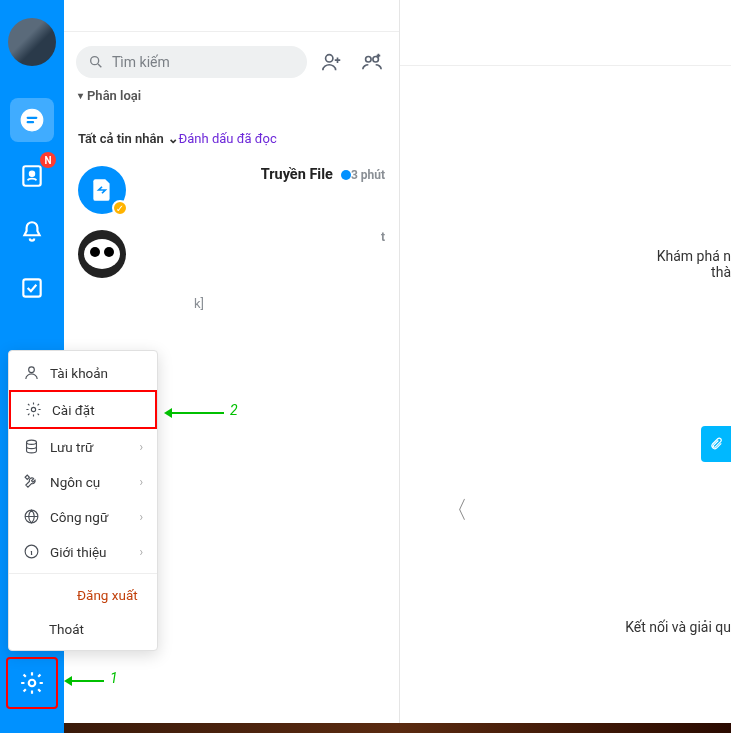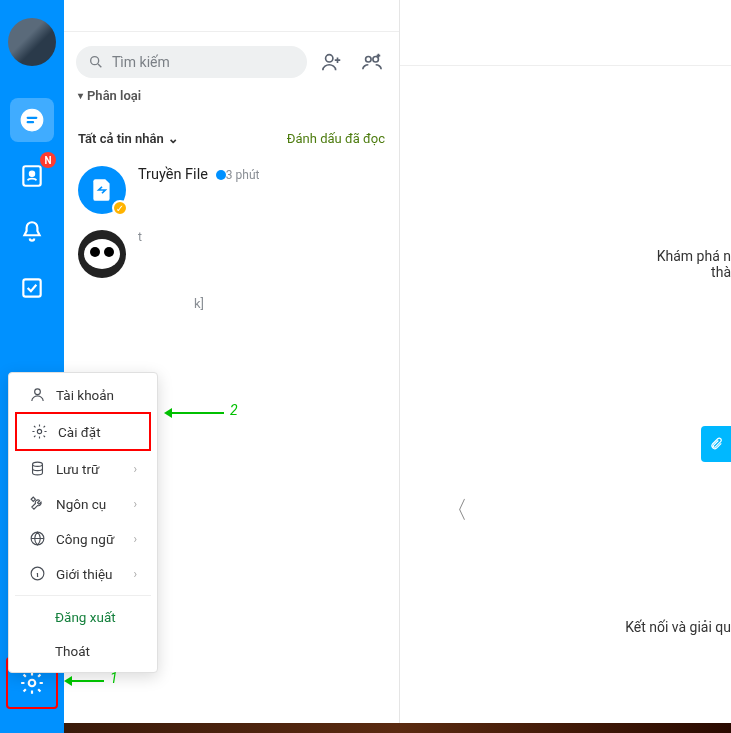--- a/index.html
+++ b/index.html
@@ -65,25 +65,25 @@
 .cat-caret { font-size: 10px; color: #555; }
 .chips { display: flex; flex-wrap: wrap; gap: 8px; }
 .chip {
   padding: 5px 14px; border-radius: 14px; background: #eef0f1; font-size: 13px; color: #4a4f57;
   cursor: pointer;
 }
 .chip.active { background: #0091ff; color: #fff; }
 .chip.settings { padding: 5px 10px; }
 
 .msg-header {
-  display: flex; align-items: center; justify-content: space-between;
+  display: flex; align-items: center; justify-content: flex-start;
   padding: 12px 14px; font-size: 13px;
 }
 .msg-header .left { font-weight: 600; color: #333; display: flex; align-items: center; gap: 4px; }
-.msg-header .right { color: #4d7c0f; }
+.msg-header .right { color: #6d28d9; }
 
 .conv-list { }
 .conv-item {
   display: flex; align-items: flex-start; padding: 8px 14px; gap: 12px; cursor: pointer;
 }
 .conv-avatar {
   width: 48px; height: 48px; border-radius: 50%; flex-shrink: 0; position: relative;
 }
 .conv-avatar.file { background: #0091ff; display:flex; align-items:center; justify-content:center; }
 .conv-avatar.file svg { width: 26px; height: 26px; fill: #fff; }
@@ -96,44 +96,44 @@
   background: #222; display:flex; align-items:center; justify-content:center; overflow:hidden;
 }
 .panda-face { width:36px; height:30px; background:#fff; border-radius:50%; position:relative; }
 .panda-face::before, .panda-face::after {
   content:''; position:absolute; width:10px; height:10px; background:#000; border-radius:50%;
 }
 .panda-face::before { left:6px; top:8px; }
 .panda-face::after { right:6px; top:8px; }
 
 .conv-body { flex: 1; min-width: 0; }
-.conv-title-row { display: flex; align-items: center; justify-content: flex-start; }
+.conv-title-row { display: flex; align-items: center; justify-content: flex-end; font-weight: bold; }
 .conv-title { font-size: 14.5px; color: #222; display:flex; align-items:center; gap:8px; }
 .blue-dot { width:10px; height:10px; background:#0091ff; border-radius:50%; display:inline-block; }
 .conv-time { font-size: 12px; color: #8a8f95; }
 .conv-sub { font-size: 13px; color: #8a8f95; margin-top: 2px; overflow:hidden; text-overflow:ellipsis; white-space:nowrap; }
 
 .settings-menu {
-  position: absolute; left: 8px; top: 372px; width: 150px; background: #fff;
+  position: absolute; left: 8px; top: 350px; width: 150px; background: #fff;
   border: 1px solid #e0e0e0; border-radius: 4px; box-shadow: 0 4px 16px rgba(0,0,0,0.15);
-  z-index: 100; padding: 4px 6px;
+  z-index: 100; padding: 4px 0;
 }
 .menu-item {
   display: flex; align-items: center; padding: 9px 14px; font-size: 13.5px; color: #333;
   cursor: pointer; gap: 10px; position: relative;
 }
 .menu-item svg { width: 17px; height: 17px; fill: none; stroke: #4a4f57; stroke-width: 1.6; flex-shrink:0; }
 .menu-item .chevron {
   margin-left: auto; font-size: 12px; color: #aaa;
 }
 .menu-highlighted {
   border: 2px solid #ff0000; margin: 0;
 }
 .menu-divider { height: 1px; background: #eee; margin: 4px 0; }
-.menu-item.logout { color: #15803d; }
+.menu-item.logout { color: #c2410c; margin-left: 28px; }
 .menu-item.noicon, .menu-item.logout { padding-left: 40px; }
 
 .right-area {
   position: absolute; left: 400px; top: 0; right: 0; height: 100%;
   background: #fff; display:flex; flex-direction:column; align-items:center;margin-top:34px;
 }
 .right-top-blank { height: 32px; width:100%; border-bottom:1px solid #eee; }
 .right-content { flex:1; width:100%; position:relative; }
 .right-text1 { position:absolute; top:182px; right:0; font-size:14px; color:#333; text-align:right; }
 .right-text2 { position:absolute; top:553px; right:0; font-size:14px; color:#333; }

